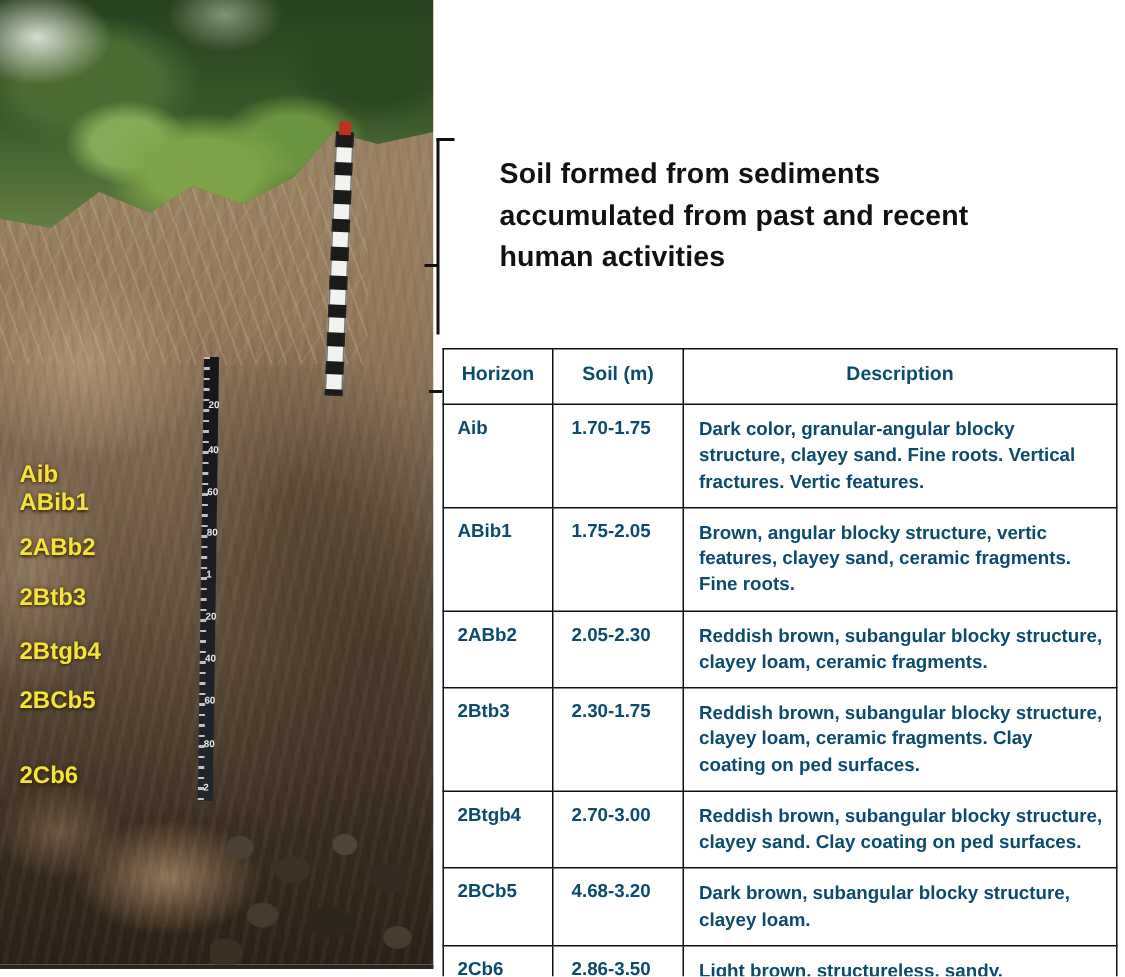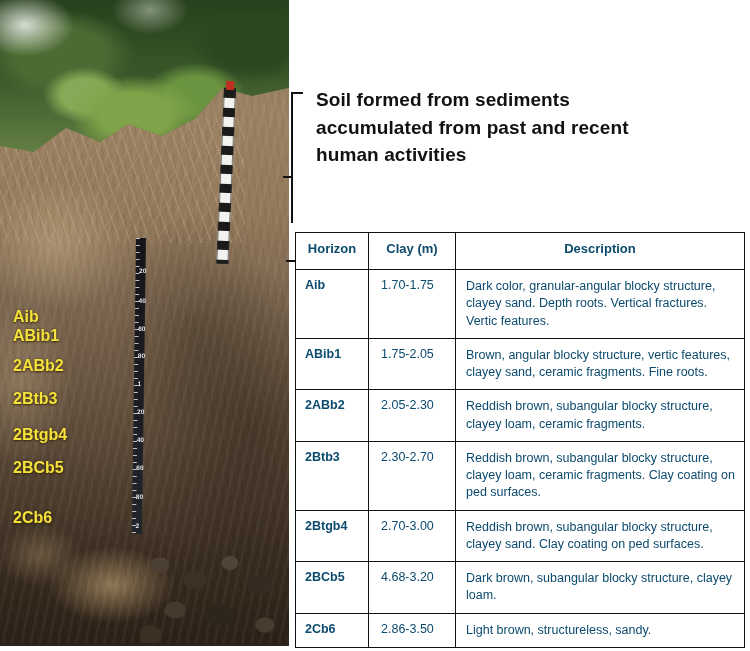--- a/index.html
+++ b/index.html
@@ -93,35 +93,35 @@
   }
 
   
   .bracket-v   { position:absolute; left:291px; top:92px;  width:2px;  height:131px; background:#111; }
   .bracket-top { position:absolute; left:291px; top:92px;  width:12px; height:2px;   background:#111; }
   .bracket-mid { position:absolute; left:283px; top:176px; width:9px;  height:2px;   background:#111; }
   .bracket-low { position:absolute; left:286px; top:260px; width:9px;  height:2px;   background:#111; }
 
   
   .title {
-    position:absolute; left:316px; top:86px; width:365px; margin:0;
+    position:absolute; left:316px; top:86px; width:365px; margin:17px;
     font-size:19px; font-weight:bold; color:#111; line-height:1.45; letter-spacing:.1px;
   }
 
   
   .soil-table {
     position:absolute; left:295px; top:232px; width:449px;
     border-collapse:collapse; table-layout:fixed; color:#0c4a6e; font-size:12.5px;
   }
   .soil-table col.c-horizon { width:73px; }
   .soil-table col.c-depth   { width:87px; }
   .soil-table col.c-desc    { width:289px; }
   .soil-table th, .soil-table td { border:1.6px solid #111; box-sizing:border-box; }
   .soil-table th { font-weight:bold; text-align:center; font-size:13px; padding:8px 2px 13px; }
-  .soil-table td { vertical-align:top; }
+  .soil-table td { vertical-align:top;font-weight:bold; }
   .soil-table td.horizon { font-weight:bold; padding:8px 4px 8px 9px; }
   .soil-table td.depth   { padding:8px 4px 8px 12px; }
   .soil-table td.desc    { padding:8px 8px 8px 10px; line-height:1.38; }
 </style>
 </head>
 <body>
 
 <div class="canvas">
 
   <div class="photo">
@@ -166,43 +166,43 @@
 
   <table class="soil-table">
     <colgroup>
       <col class="c-horizon">
         <col class="c-depth">
         <col class="c-desc">
     </colgroup>
     <thead>
       <tr>
         <th>Horizon</th>
-        <th>Clay (m)</th>
+        <th>Soil (m)</th>
         <th>Description</th>
       </tr>
     </thead>
     <tbody>
         <tr>
           <td class="horizon">Aib</td>
           <td class="depth">1.70-1.75</td>
-          <td class="desc">Dark color, granular-angular blocky structure, clayey sand. Depth roots. Vertical fractures. Vertic features.</td>
+          <td class="desc">Dark color, granular-angular blocky structure, clayey sand. Fine roots. Vertical fractures. Vertic features.</td>
         </tr>
         <tr>
           <td class="horizon">ABib1</td>
           <td class="depth">1.75-2.05</td>
           <td class="desc">Brown, angular blocky structure, vertic features, clayey sand, ceramic fragments. Fine roots.</td>
         </tr>
         <tr>
           <td class="horizon">2ABb2</td>
           <td class="depth">2.05-2.30</td>
           <td class="desc">Reddish brown, subangular blocky structure, clayey loam, ceramic fragments.</td>
         </tr>
         <tr>
           <td class="horizon">2Btb3</td>
-          <td class="depth">2.30-2.70</td>
+          <td class="depth">2.30-1.75</td>
           <td class="desc">Reddish brown, subangular blocky structure, clayey loam, ceramic fragments. Clay coating on ped surfaces.</td>
         </tr>
         <tr>
           <td class="horizon">2Btgb4</td>
           <td class="depth">2.70-3.00</td>
           <td class="desc">Reddish brown, subangular blocky structure, clayey sand. Clay coating on ped surfaces.</td>
         </tr>
         <tr>
           <td class="horizon">2BCb5</td>
           <td class="depth">4.68-3.20</td>

